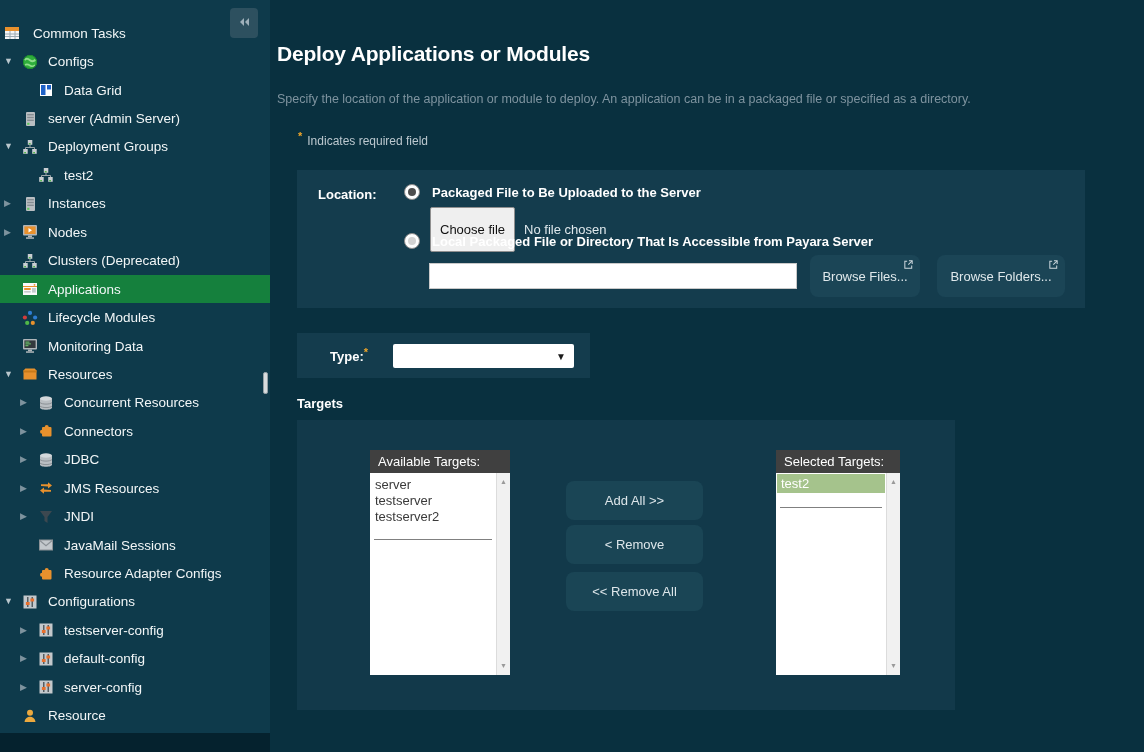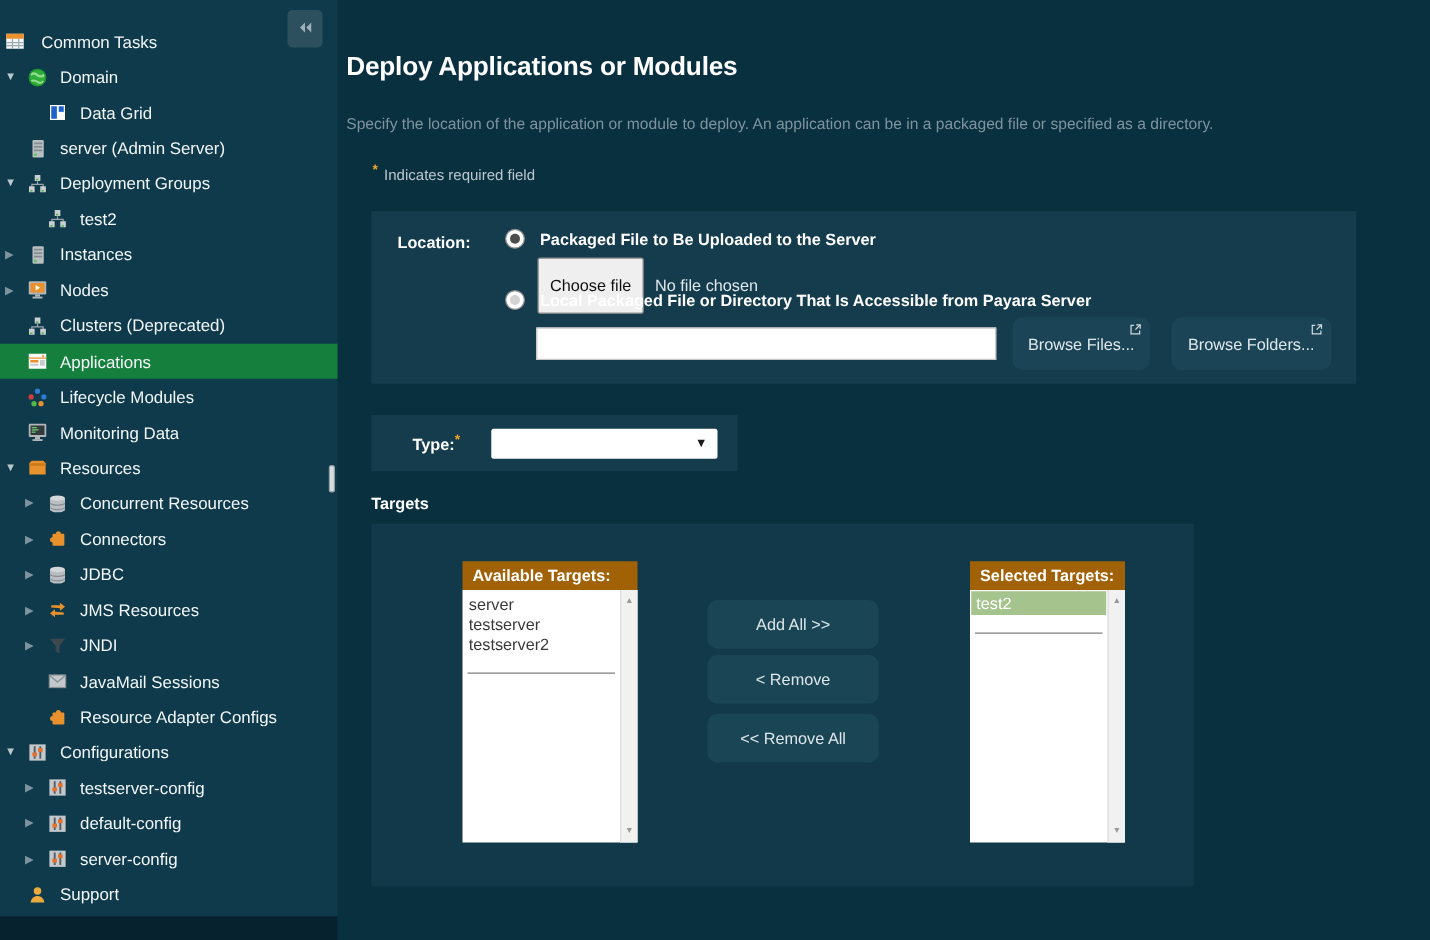--- a/index.html
+++ b/index.html
@@ -121,22 +121,22 @@
   }
 
   
   .targets-heading { margin:18px 0 0 20px; font-size:13px; font-weight:bold; color:#fff; }
   .targets-panel { margin-top:9px; width:658px; height:290px; position:relative; background:#12394a; }
 
   .target-box { position:absolute; top:30px; width:140px; }
   .target-box.available { left:73px; }
   .target-box.selected-box { left:463px;padding-left:16px; }
   .target-box-header {
-    height:23px; line-height:23px; background:#a16207; color:#fff;
-    font-size:13px; font-weight:bold; padding-left:8px;
+    height:23px; line-height:23px; background:#404040; color:#fff;
+    font-size:13px; font-weight:normal; padding-left:8px;
   }
   .listbox {
     position:relative; height:202px; background:#fff; padding-right:14px;
   }
   .lb-items { padding:4px 0 0 5px; font-size:13px; color:#3a3a3a; line-height:16px; }
   .lb-items .list-item { cursor:default; }
   .sel-items { padding:1px 1px 0 1px; }
   .sel-items .list-item {
     font-size:13px; color:#3a3a3a; line-height:19px; padding-left:4px; cursor:default;
   }
@@ -194,21 +194,21 @@
       <div class="side-row lvl1">
         <span class="tree-arrow down">▼</span>
         <span class="tree-icon">
           <svg viewBox="0 0 16 16">
             <circle cx="8" cy="8" r="7" fill="#2fae3c"></circle>
             <path d="M2.5 6c2-2.2 4-1 5.5.2s3.8 1.3 5.5-.4" stroke="#8fdd8a" stroke-width="2" fill="none"></path>
             <path d="M3 11c2-1.5 3.5-.5 5 .5s3.5 1 5-.5" stroke="#8fdd8a" stroke-width="1.6" fill="none"></path>
             <circle cx="8" cy="8" r="6.6" fill="none" stroke="#1f8f2e"></circle>
           </svg>
         </span>
-        <span class="tree-label">Domain</span>
+        <span class="tree-label">Configs</span>
       </div>
       <div class="side-row lvl2">
         <span class="tree-arrow"></span>
         <span class="tree-icon">
           <svg viewBox="0 0 16 16">
             <rect x="2" y="2" width="12" height="12" fill="#ffffff"></rect>
             <rect x="3" y="3" width="4.5" height="10" fill="#1e62c8"></rect>
             <rect x="9" y="3" width="4" height="4.5" fill="#1e62c8"></rect>
           </svg>
         </span>
@@ -482,21 +482,21 @@
         <span class="tree-label">server-config</span>
       </div>
       <div class="side-row lvl1">
         <span class="tree-arrow"></span>
         <span class="tree-icon">
           <svg viewBox="0 0 16 16">
             <circle cx="8" cy="4.8" r="3" fill="#eca93e"></circle>
             <path d="M2.5 14c.5-3.6 3-5.2 5.5-5.2s5 1.6 5.5 5.2z" fill="#eca93e"></path>
           </svg>
         </span>
-        <span class="tree-label">Support</span>
+        <span class="tree-label">Resource</span>
       </div>
     </div>
   <div class="sidebar-scroll-thumb"></div>
   <div class="sidebar-bottom-strip"></div>
 </div>
 
 <div class="main">
   <h1 class="page-title">Deploy Applications or Modules</h1>
   <p class="page-subtitle">Specify the location of the application or module to deploy. An application can be in a packaged file or specified as a directory.</p>
   <p class="required-note"><span class="req-star">*</span><span>Indicates required field</span></p>

